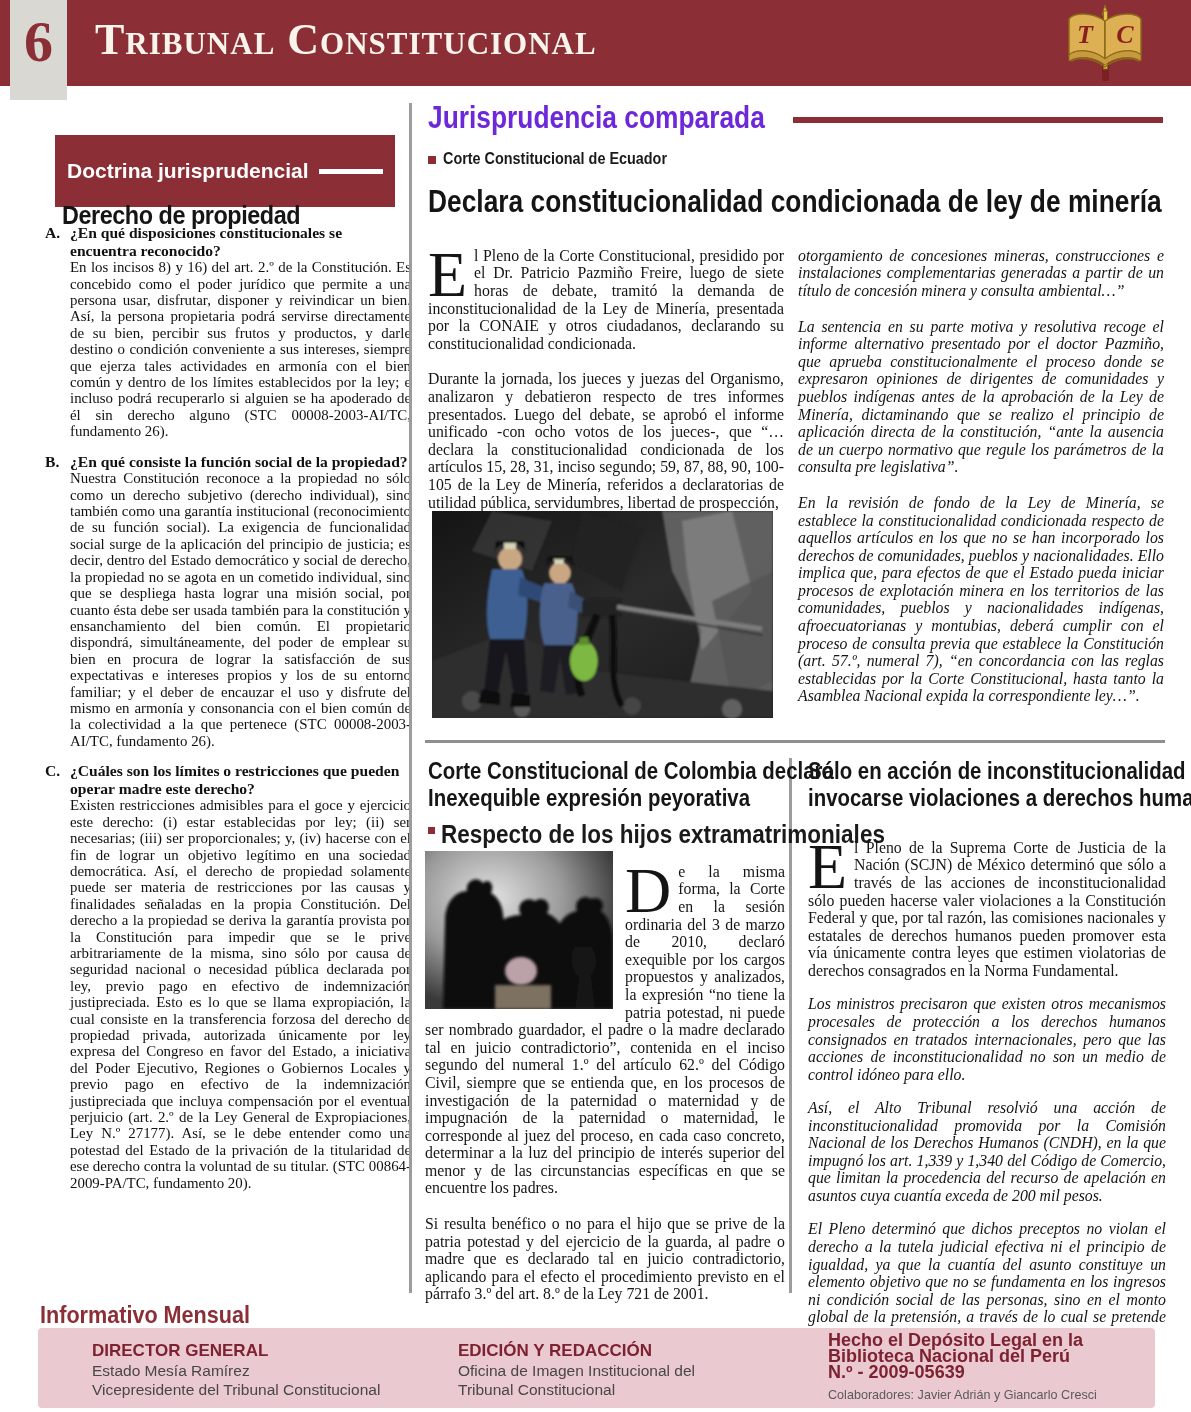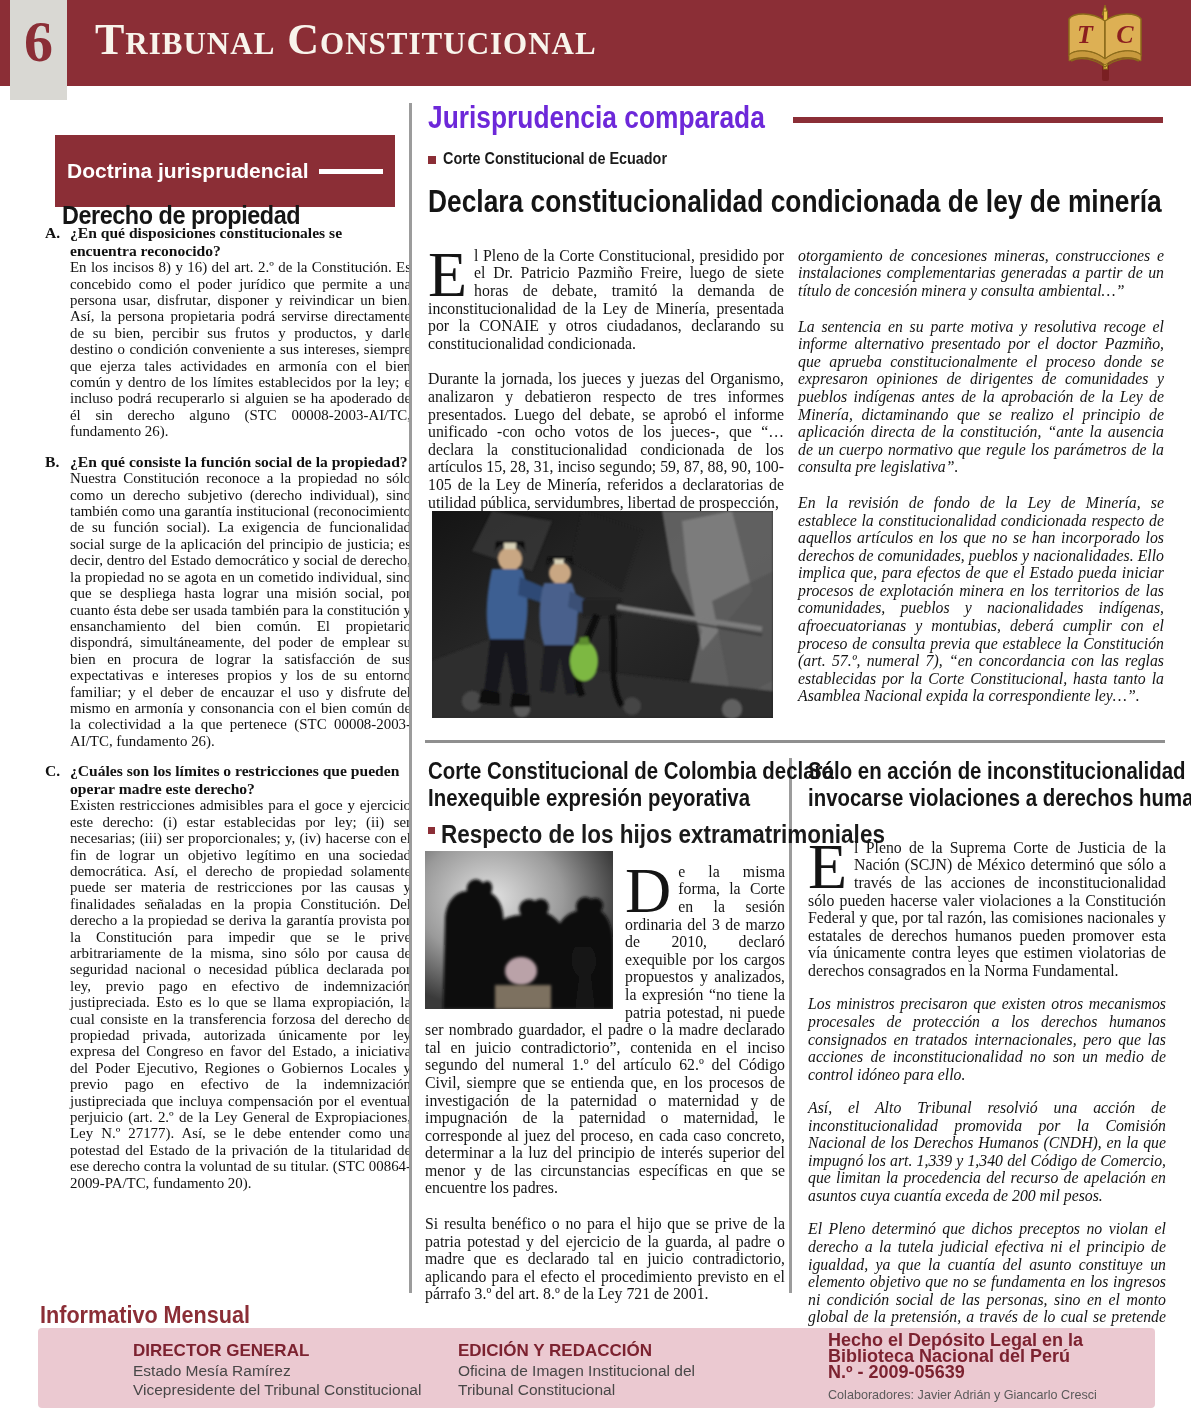--- a/index.html
+++ b/index.html
@@ -49,21 +49,21 @@
   .kicker2{position:absolute;left:428px;top:820px;font-size:25px;color:#1a1a1a;}
   .kicker2 .sq{width:7px;height:7px;vertical-align:9px;margin-right:6px;}
   .art2-body{position:absolute;left:425px;top:847px;width:360px;}
   .photo2{float:left;width:188px;height:158px;margin:4px 12px 6px 0;}
   .h3a{position:absolute;left:808px;top:757px;font-size:24px;line-height:27px;color:#151515;}
   .art3-body{position:absolute;left:808px;top:823px;width:358px;}
   .art3-body .bt + .bt{margin-top:15px;font-style:italic;}
   
   .pink{position:absolute;left:38px;top:1328px;width:1117px;height:80px;background:#ebc9d1;border-radius:4px;}
   .f-sans{font-family:"Liberation Sans",sans-serif;}
-  .fcol1{position:absolute;left:92px;top:1340px;margin-left:41px;}
+  .fcol1{position:absolute;left:92px;top:1340px;}
   .fcol2{position:absolute;left:458px;top:1340px;}
   .fcol3{position:absolute;left:828px;top:1332px;width:335px;}
   .f-title{font-size:17px;font-weight:700;color:#7c2230;line-height:21px;}
   .f-line{font-size:15.5px;color:#474747;line-height:19px;}
   .f3-bold{font-size:18px;font-weight:700;color:#7c2230;line-height:16px;}
   .f3-line{font-size:12.6px;color:#5a5a5a;line-height:15.5px;margin-top:8px;}
 </style>
 </head>
 <body>
 

